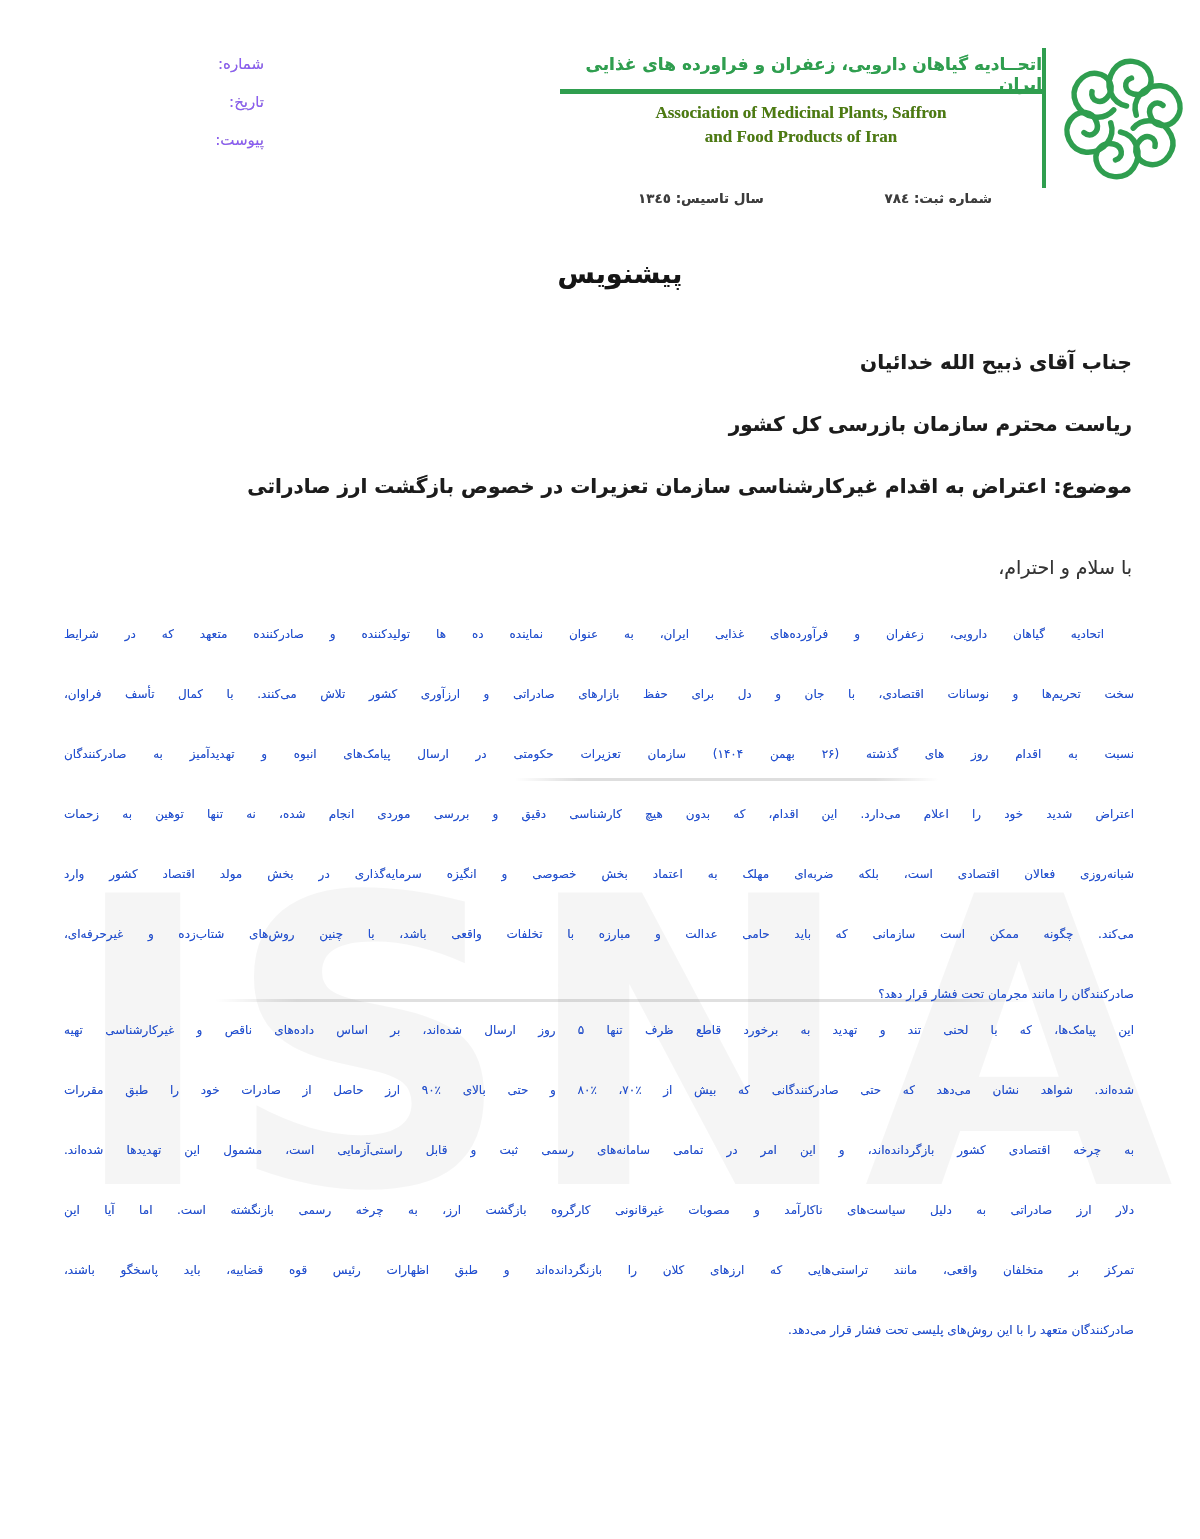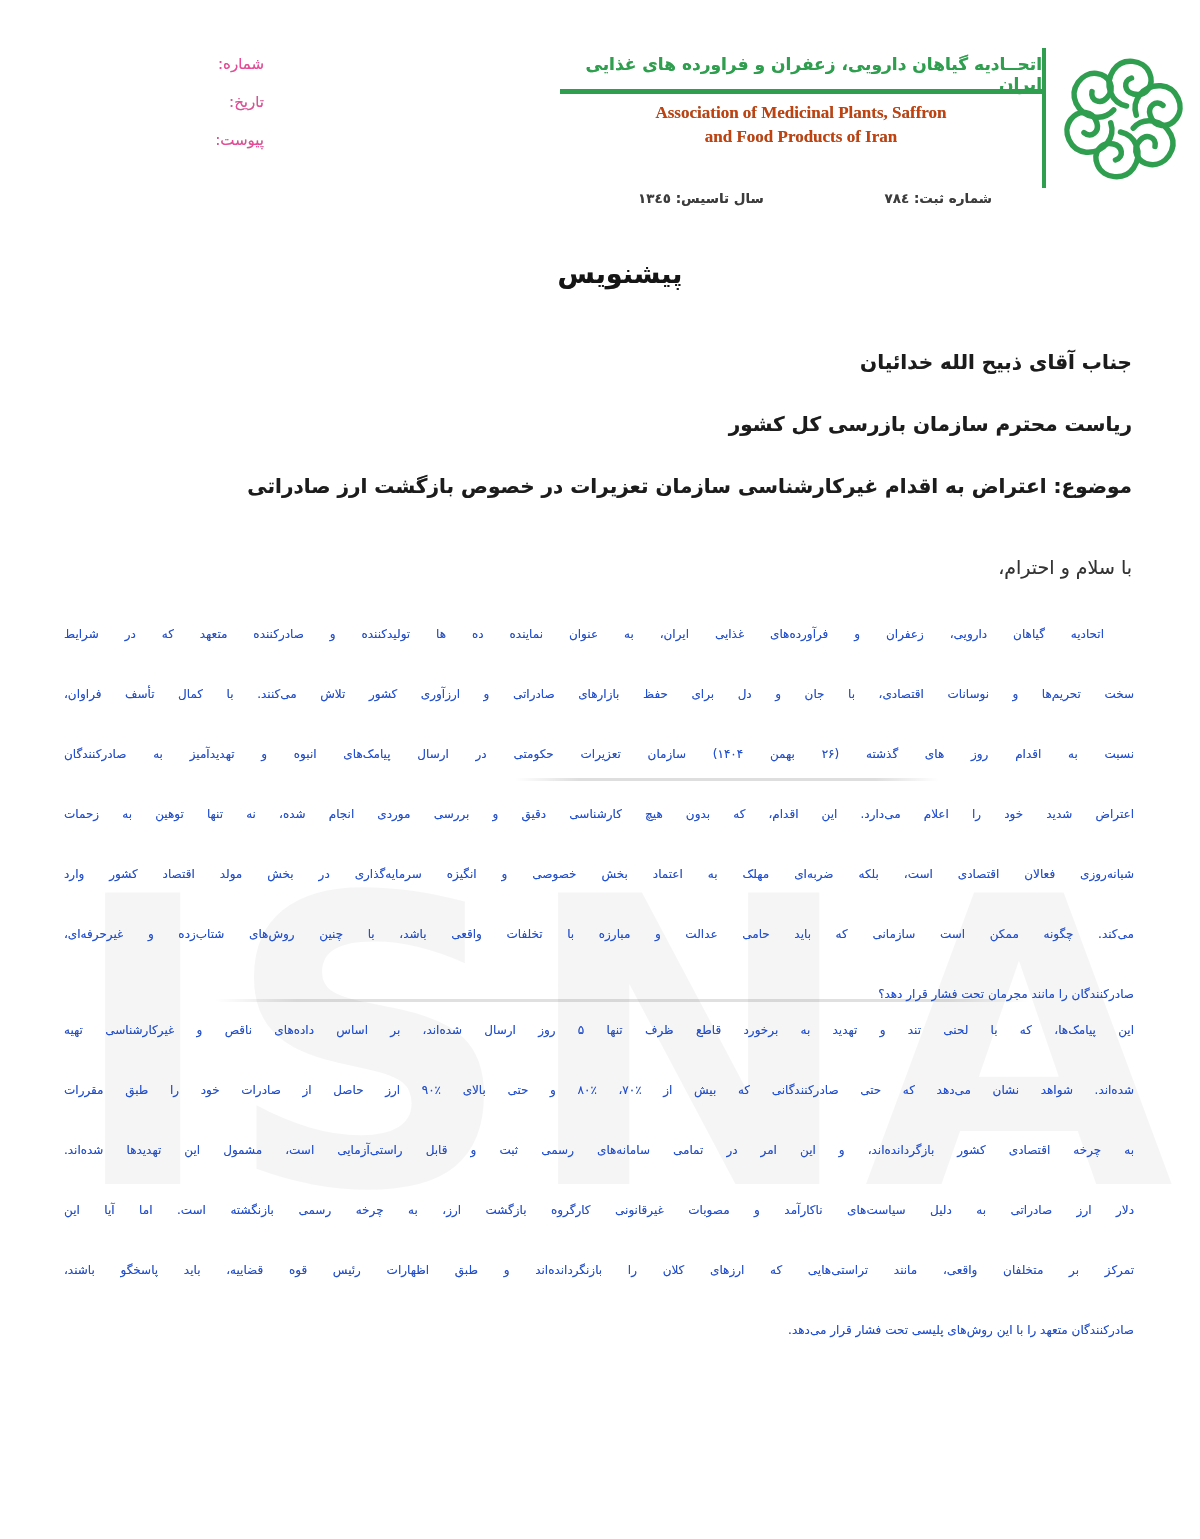--- a/index.html
+++ b/index.html
@@ -27,42 +27,42 @@
     letter-spacing: 8px;
     color: rgba(0,0,0,0.038);
     z-index: 0;
     user-select: none;
     pointer-events: none;
   }
   
   .meta {
     position: absolute; top: 52px; left: 152px;
     width: 112px; text-align: right;
-    font-size: 15px; line-height: 24px; color: #ec4899;
+    font-size: 15px; line-height: 24px; color: #8b5cf6;
     text-shadow: 0 0 0.6px rgba(70,70,70,0.45);
     z-index: 2;
   }
   .meta > div { margin-bottom: 14px; }
   
   .org-fa {
     position: absolute; top: 54px; left: 560px; width: 482px;
     text-align: right; font-size: 17px; font-weight: bold;
     color: #2f9e4f; z-index: 2;
     text-shadow: 0 0 0.6px rgba(47,158,79,0.55);
   }
   .green-rule {
     position: absolute; top: 89px; left: 560px; width: 482px; height: 5px;
     background: #2f9e4f; z-index: 2;
   }
   .org-en {
     position: absolute; top: 101px; left: 560px; width: 482px;
     text-align: center; direction: ltr;
     font-family: "Liberation Serif", serif;
     font-weight: bold; font-size: 17px; line-height: 24px;
-    color: #c2410c; z-index: 2;
+    color: #4d7c0f; z-index: 2;
     text-shadow: 0 0 0.6px rgba(42,49,64,0.45);
   }
   .vbar {
     position: absolute; top: 48px; left: 1042px; width: 4px; height: 140px;
     background: #2f9e4f; z-index: 2;
   }
   .logo { position: absolute; top: 42px; left: 1050px; z-index: 2; }
   .reg-row {
     position: absolute; top: 190px; left: 638px; width: 354px;
     display: flex; justify-content: space-between; direction: rtl;

